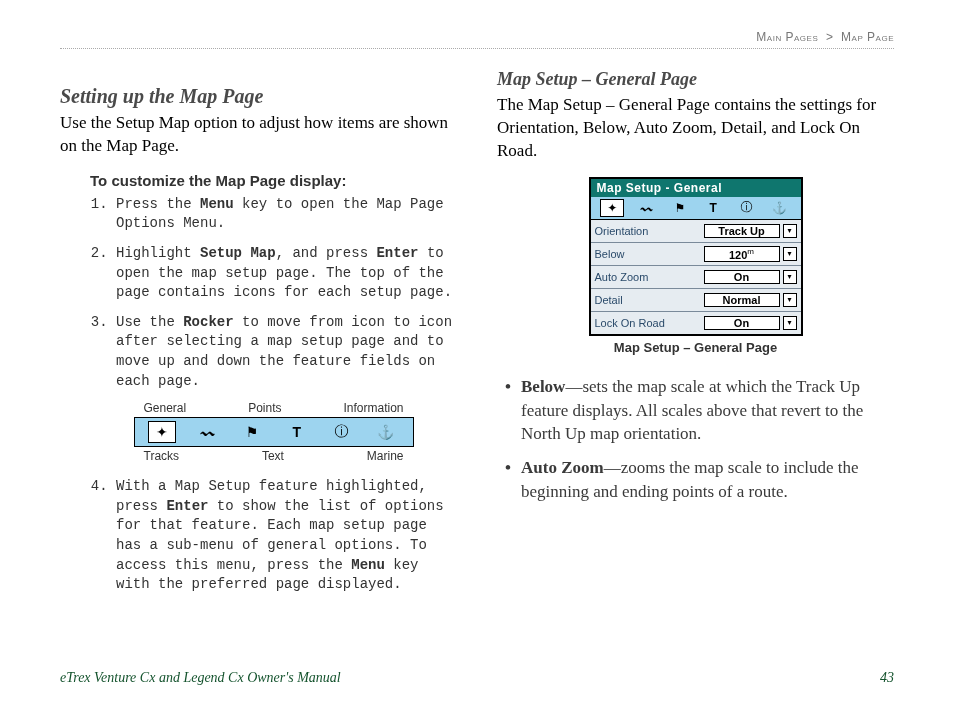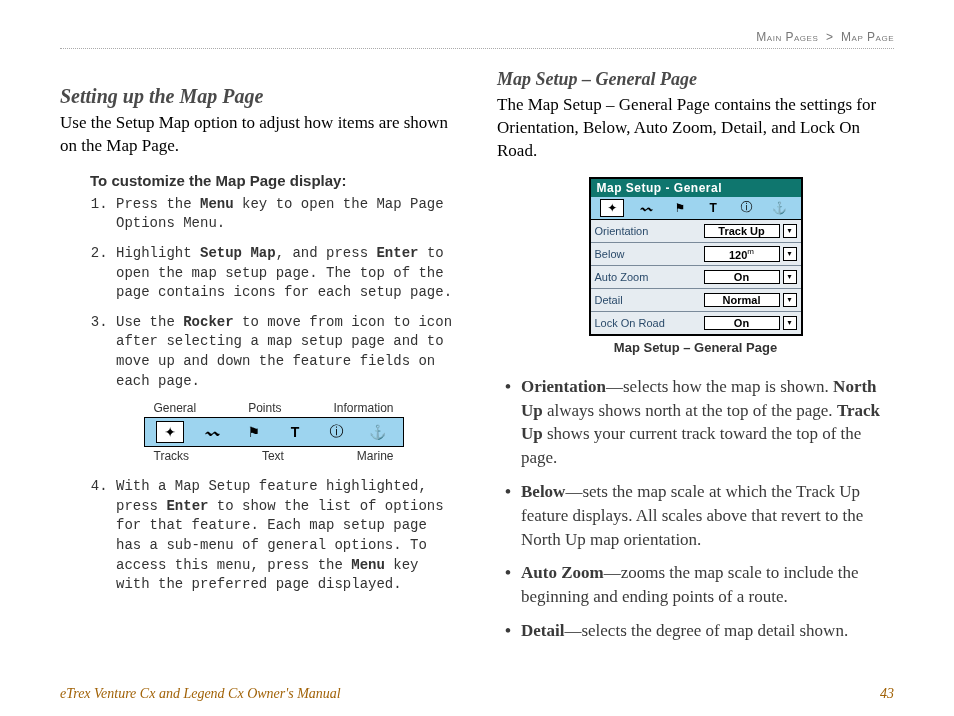--- a/index.html
+++ b/index.html
@@ -72,21 +72,21 @@
     color: #333;
     padding-left: 22px;
     margin: 4px;
   }
   ol.steps li {
     margin-bottom: 10px;
   }
   ol.steps b { font-weight: bold; }
   .icon-diagram {
     margin: 10px auto 14px auto;
-    width: 260px;
+    width: 280px;
     font-family: Arial, Helvetica, sans-serif;
     font-size: 12px;
     color: #333;
     text-align: left;
   }
   .icon-labels-top, .icon-labels-bottom {
     display: flex;
     justify-content: space-between;
     padding: 0 10px;
     margin: 2px 0;
@@ -218,27 +218,27 @@
     width: 12px;
     height: 12px;
     font-size: 8px;
     display: flex;
     align-items: center;
     justify-content: center;
     color: #000;
   }
   .footer {
     position: absolute;
-    bottom: 14px;
+    bottom: 30px;
     left: 60px;
     right: 60px;
     display: flex;
     justify-content: space-between;
     font-style: italic;
-    color: #a16207;
+    color: #14532d;
     font-size: 14px;
   }
 </style>
 </head>
 <body>
 
 <div class="page">
   <div class="top-bar">
     <span>Main Pages</span>
     &nbsp;<span>&gt;</span>&nbsp;
@@ -349,31 +349,25 @@
                   <span class="dd">▾</span>
                 </span>
             </div>
           </div>
         </div>
         <div class="device-caption">Map Setup – General Page</div>
       </div>
 
       <ul class="detail-list">
         <li>
-          <b>Orientation</b><span>—selects how the map is shown. </span><b>North Up</b><span> always shows north at the top of the page. </span><b>Track Up</b><span> shows your current track toward the top of the page.</span>
-        </li>
-        <li>
           <b>Below</b><span>—sets the map scale at which the Track Up feature displays. All scales above that revert to the North Up map orientation.</span>
         </li>
         <li>
           <b>Auto Zoom</b><span>—zooms the map scale to include the beginning and ending points of a route.</span>
         </li>
-        <li>
-          <b>Detail</b><span>—selects the degree of map detail shown.</span>
-        </li>
       </ul>
     </div>
   </div>
 </div>
 
 <div class="footer">
   <span>eTrex Venture Cx and Legend Cx Owner's Manual</span>
   <span>43</span>
 </div>
 

